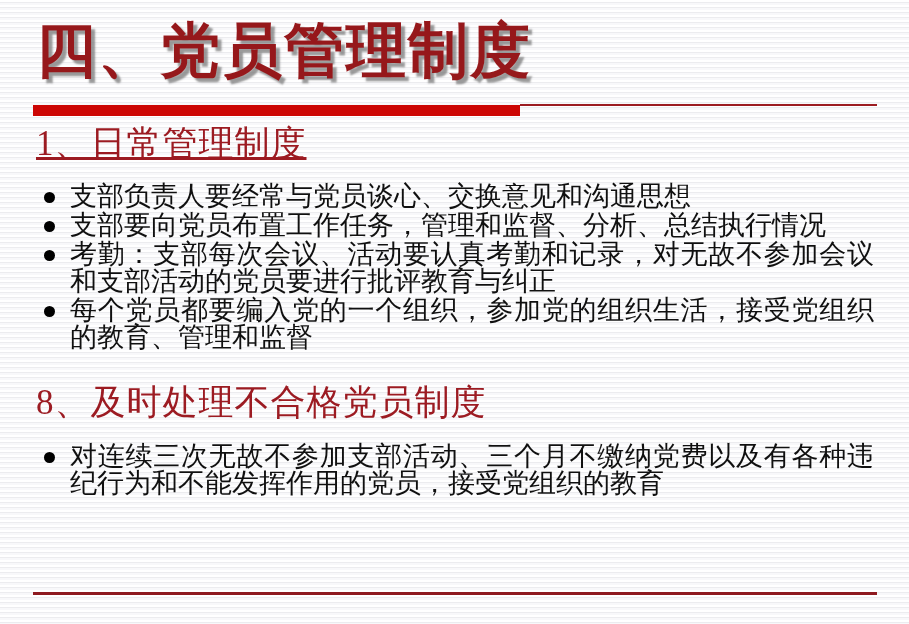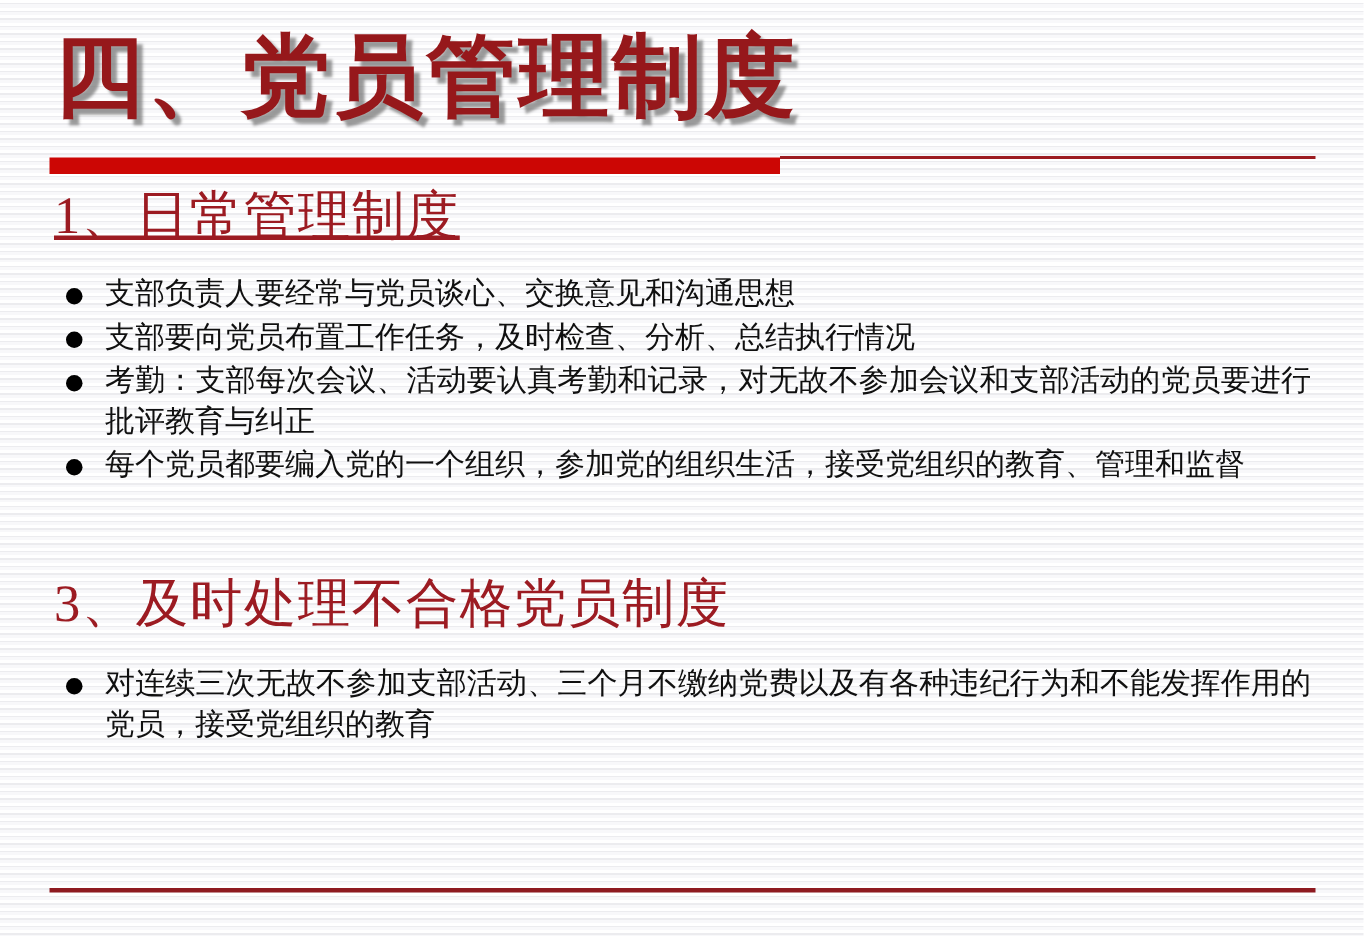--- a/index.html
+++ b/index.html
@@ -113,21 +113,21 @@
   }
   .bullet-dot {
     display: block;
     width: 11px;
     height: 11px;
     border-radius: 50%;
     background: #000000;
   }
   .bullet-text {
     flex: 1 1 auto;
-    font-size: 20px;
+    font-size: 27px;
     line-height: 27px;
     color: #101010;
     letter-spacing: 0px;
     text-align: justify;
     text-justify: inter-character;
   }
 
   
   #bottom-rule {
     position: absolute;
@@ -160,41 +160,41 @@
       <span class="bullet-marker">
           <i class="bullet-dot"></i>
         </span>
       <span class="bullet-text">支部负责人要经常与党员谈心、交换意见和沟通思想</span>
     </div>
 
     <div class="bullet-item">
       <span class="bullet-marker">
           <i class="bullet-dot"></i>
         </span>
-      <span class="bullet-text">支部要向党员布置工作任务，及时检查、分析、总结执行情况</span>
+      <span class="bullet-text">支部要向党员布置工作任务，管理和监督、分析、总结执行情况</span>
     </div>
 
     <div class="bullet-item">
       <span class="bullet-marker">
           <i class="bullet-dot"></i>
         </span>
       <span class="bullet-text">考勤：支部每次会议、活动要认真考勤和记录，对无故不参加会议和支部活动的党员要进行批评教育与纠正</span>
     </div>
 
 
     <div class="bullet-item">
       <span class="bullet-marker">
           <i class="bullet-dot"></i>
         </span>
       <span class="bullet-text">每个党员都要编入党的一个组织，参加党的组织生活，接受党组织的教育、管理和监督</span>
     </div>
 
   </div>
 
-  <div id="section-2-heading" class="section-heading">3、及时处理不合格党员制度</div>
+  <div id="section-2-heading" class="section-heading">8、及时处理不合格党员制度</div>
 
   <div id="section-2-list" class="bullet-list">
 
     <div class="bullet-item">
       <span class="bullet-marker">
           <i class="bullet-dot"></i>
         </span>
       <span class="bullet-text">对连续三次无故不参加支部活动、三个月不缴纳党费以及有各种违纪行为和不能发挥作用的党员，接受党组织的教育</span>
     </div>
 

